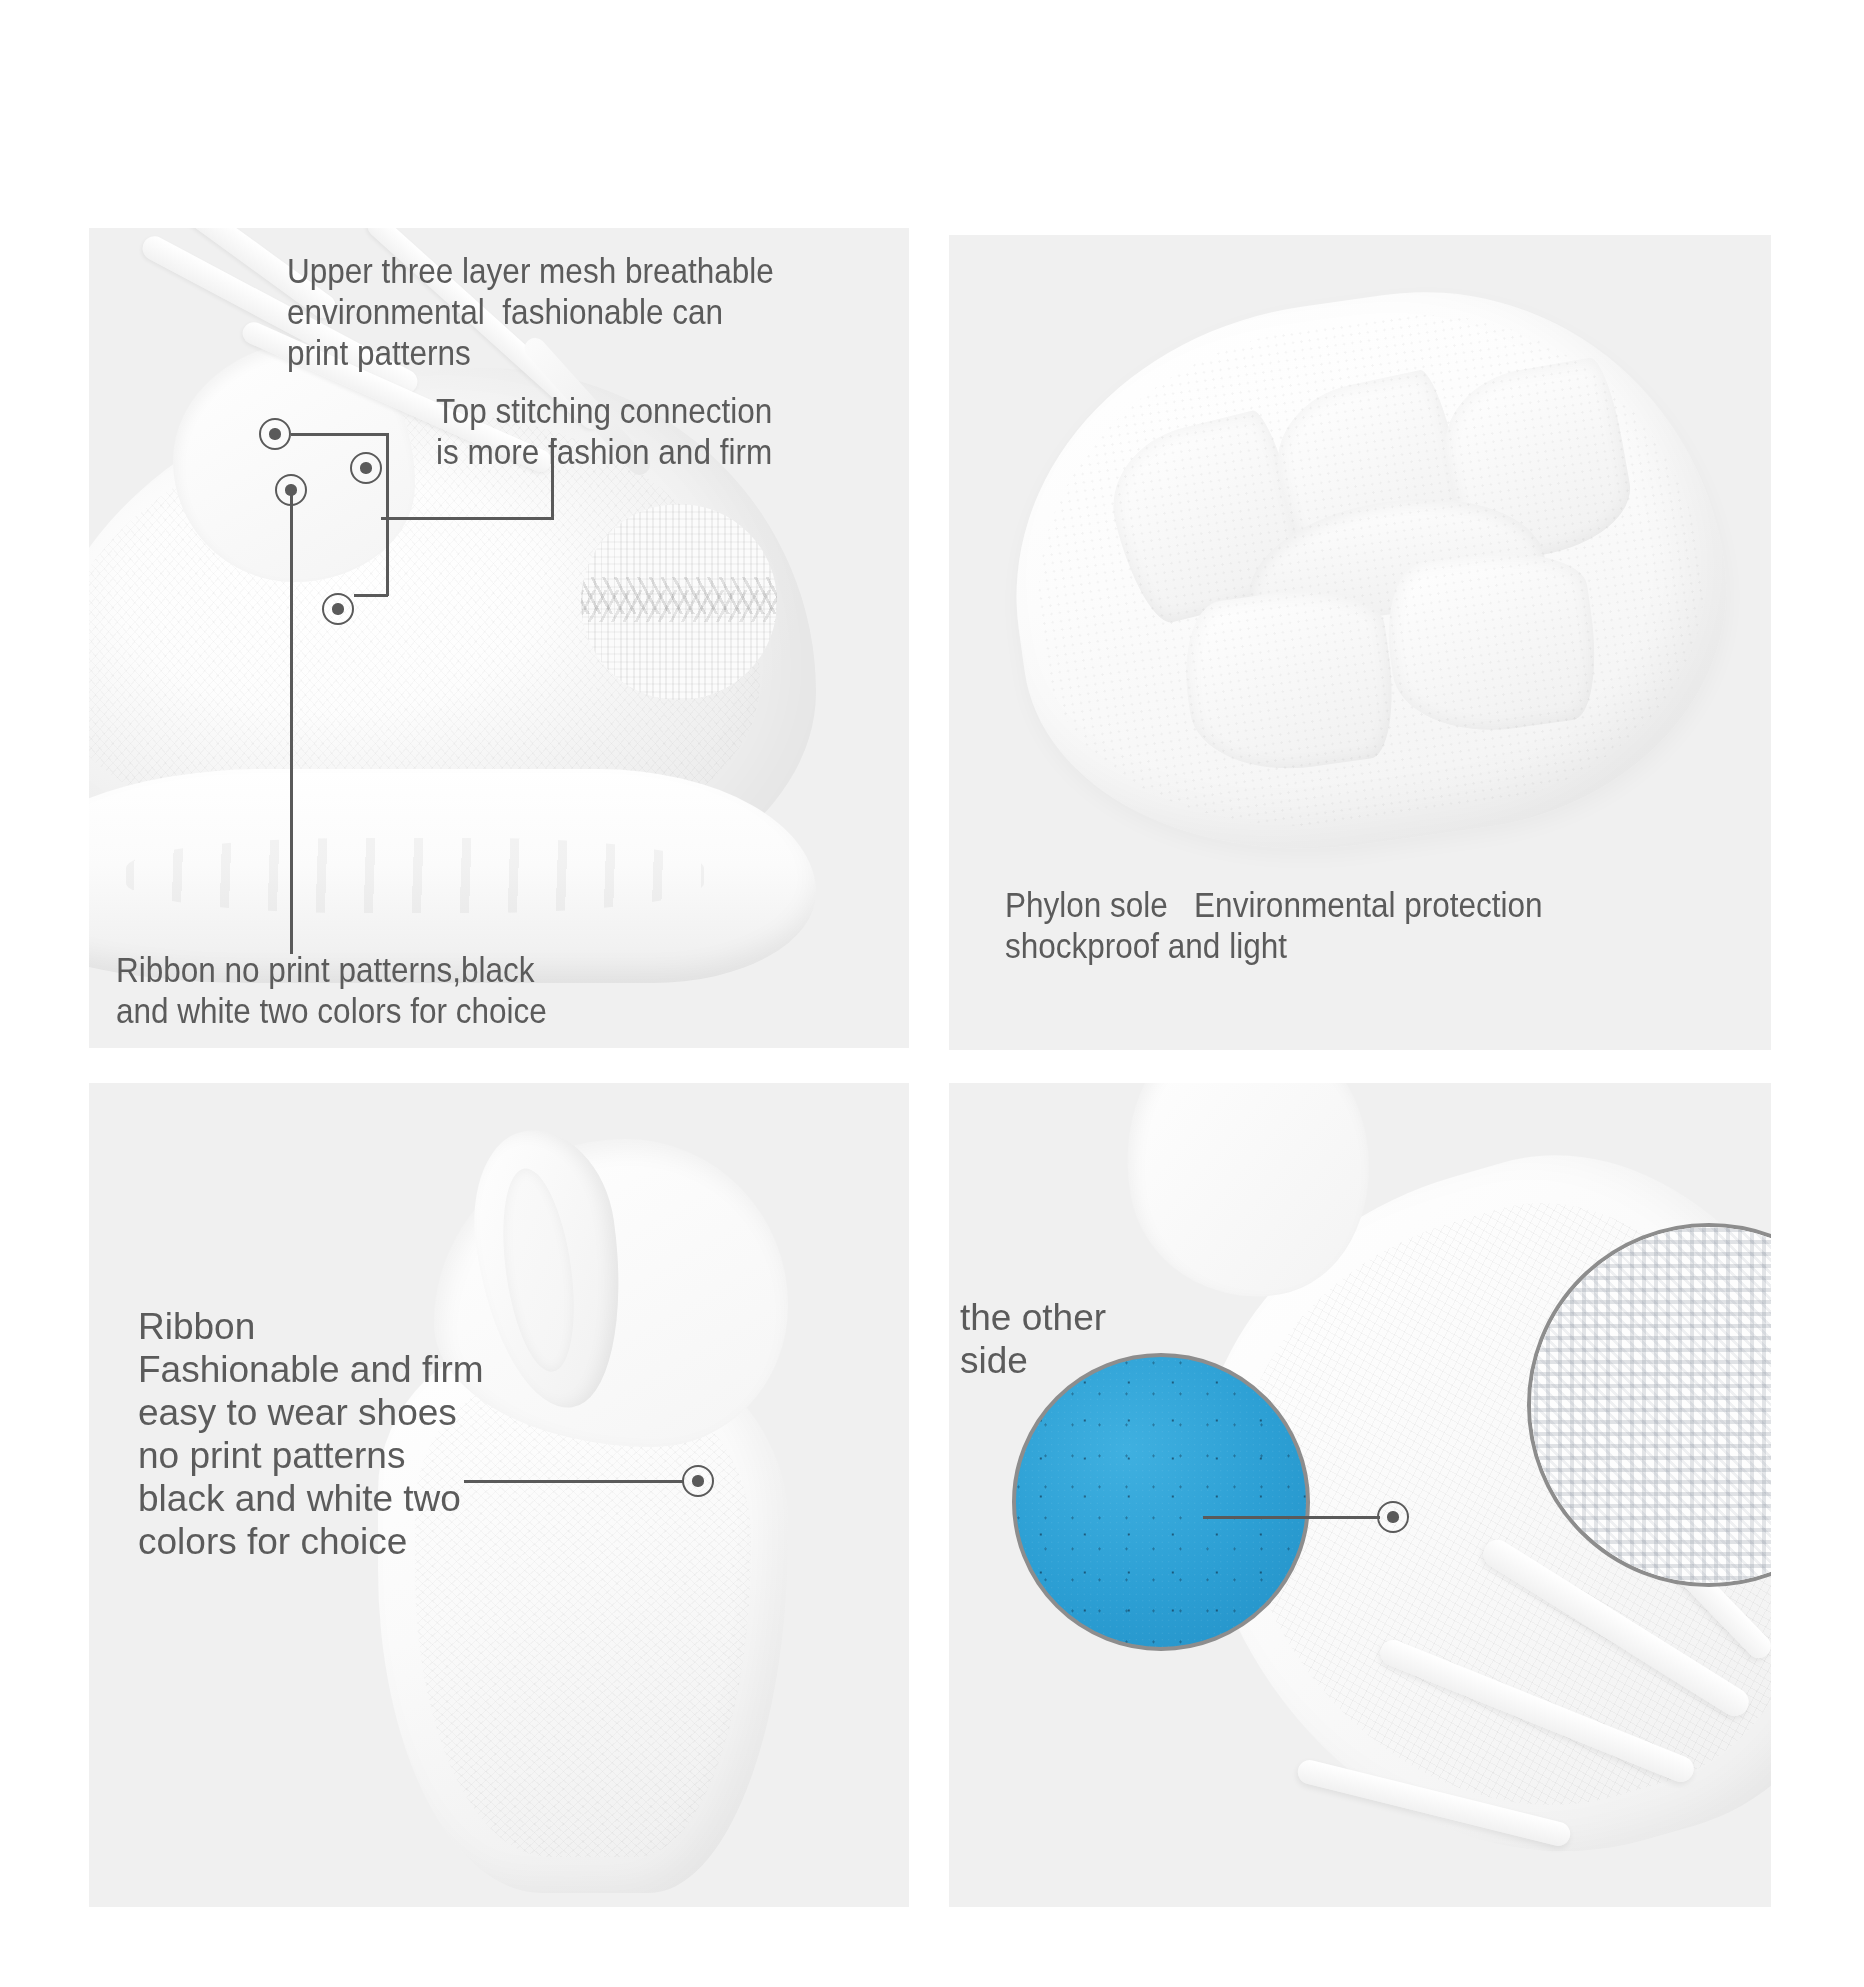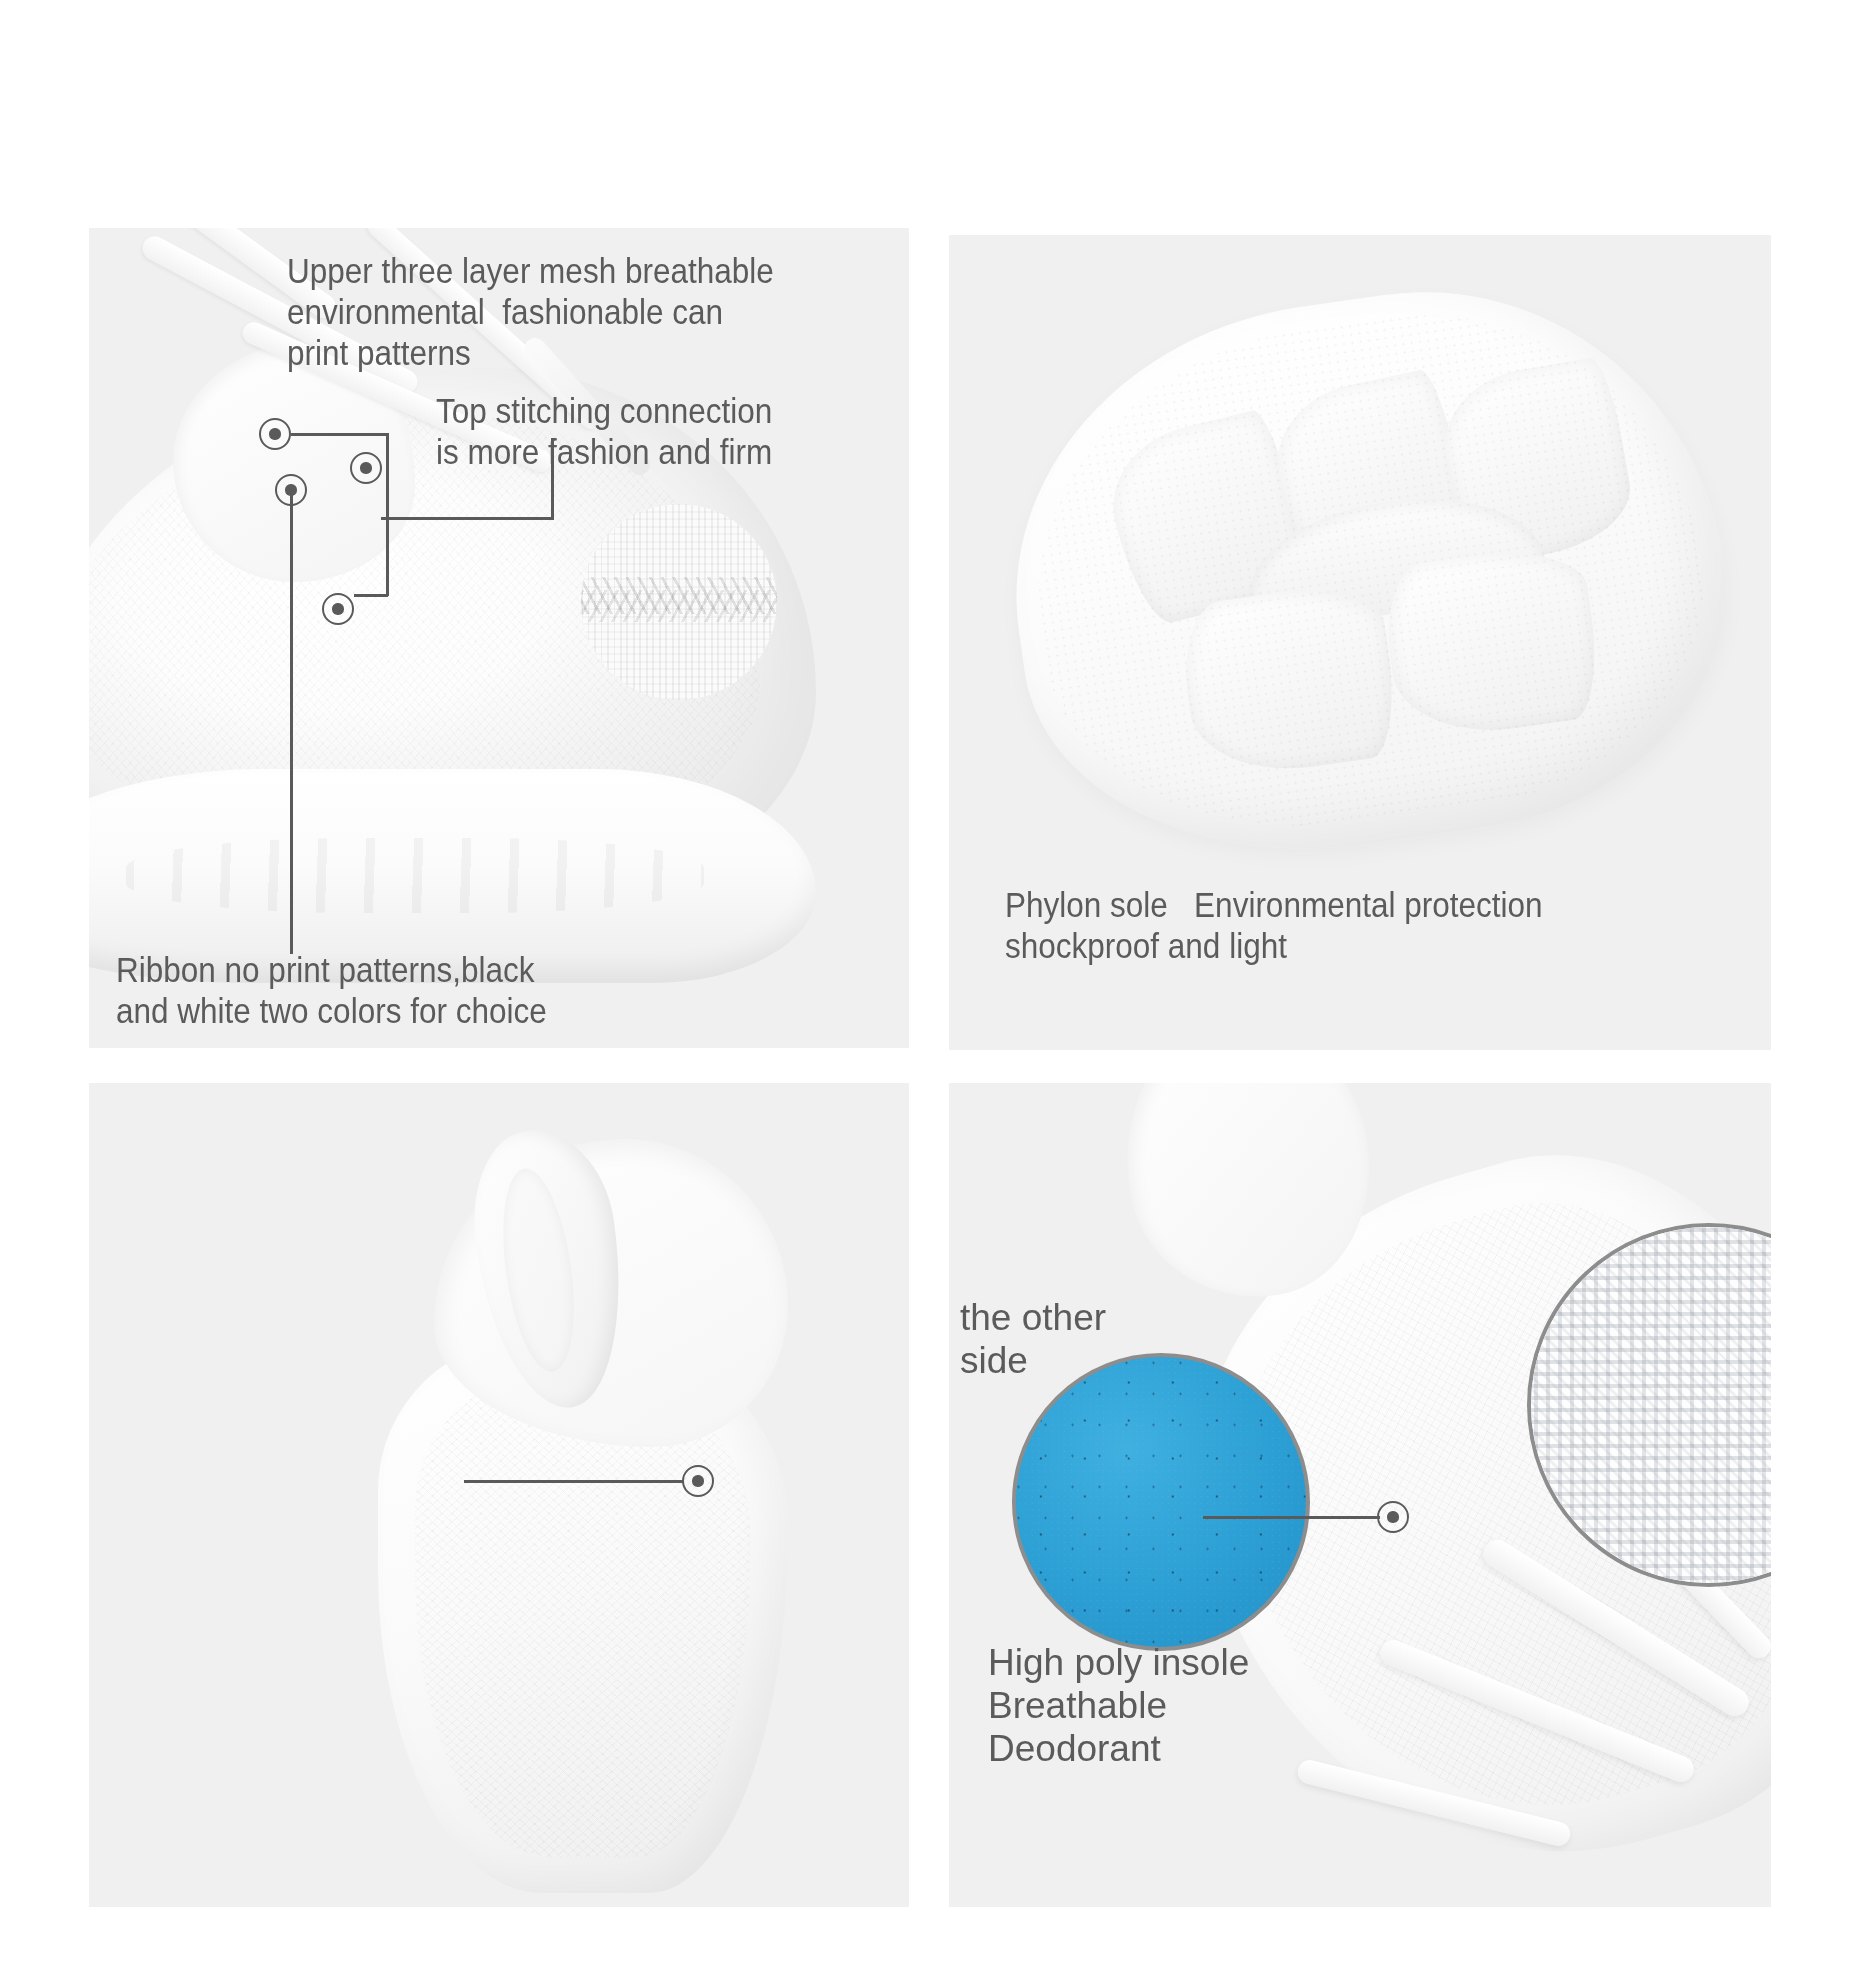--- a/index.html
+++ b/index.html
@@ -401,22 +401,25 @@
 
   <div class="anno cond a2">Top stitching connection
 is more fashion and firm</div>
 
   <div class="anno cond a3">Ribbon no print patterns,black
 and white two colors for choice</div>
 
   <div class="anno cond a4">Phylon sole   Environmental protection
 shockproof and light</div>
 
+  <div class="anno wide a5">Ribbon
+Fashionable and firm
+easy to wear shoes
+no print patterns
+black and white two
+colors for choice</div>
 
   <div class="anno wide a6">the other
 side</div>
 
-  <div class="anno wide a7">High poly insole
-Breathable
-Deodorant</div>
 
 </div>
 
 
 </body></html>

